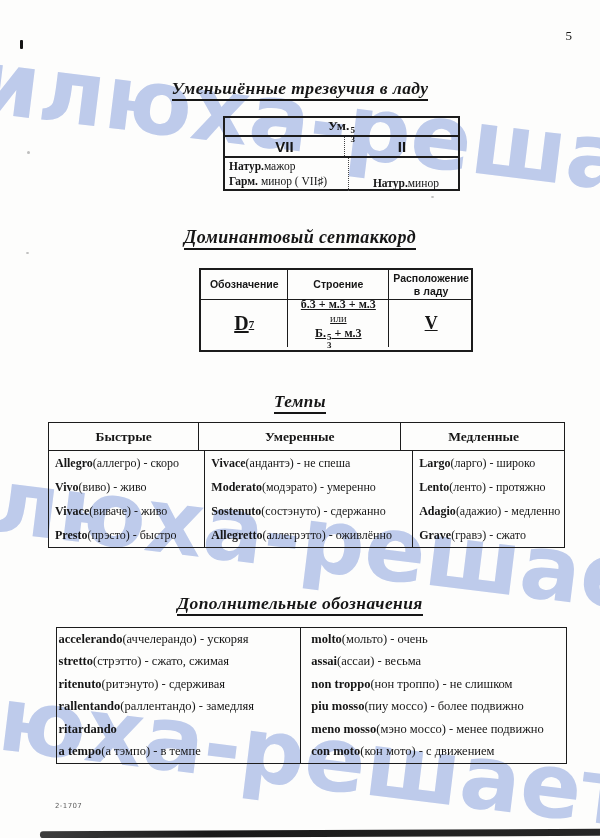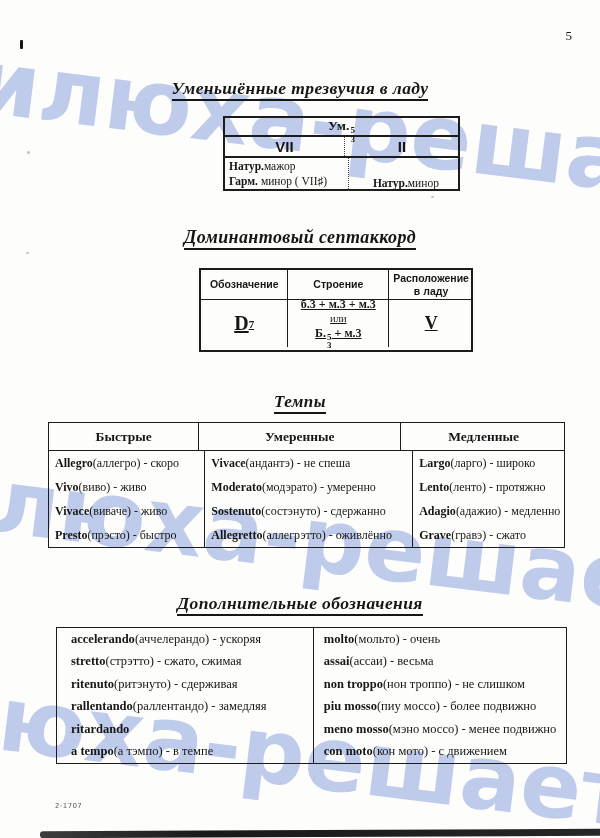--- a/index.html
+++ b/index.html
@@ -89,21 +89,21 @@
   .t3-head{display:flex;height:27px;border-bottom:1.2px solid #1c1c1c;font-weight:bold;font-size:13.5px;}
   .t3-head>div{display:flex;align-items:center;justify-content:center;}
   .t3 .c1{flex:0 0 29%;}
   .t3 .c2{flex:0 0 39%;border-left:1.2px solid #1c1c1c;}
   .t3 .c3{flex:0 0 32%;border-left:1.2px solid #1c1c1c;}
   .t3-row{display:flex;flex:1;}
   .t3-row>div{display:flex;align-items:center;padding-left:6px;font-size:12px;white-space:nowrap;}
 
   
   .t4{position:absolute;left:56px;top:627px;width:509px;height:135px;border:1.5px solid #1c1c1c;z-index:2;display:flex;flex-direction:column;}
-  .t4-row{display:flex;flex:1;}
+  .t4-row{display:flex;flex:1;justify-content:center;}
   .t4-row .l{flex:0 0 47.5%;display:flex;align-items:center;padding-left:14px;font-size:12.5px;white-space:nowrap;}
   .t4-row .r{flex:0 0 52.5%;border-left:1.2px solid #1c1c1c;display:flex;align-items:center;padding-left:10px;font-size:12.5px;white-space:nowrap;}
 </style>
 </head>
 <body>
 
 <div class="wm wm1">илюха-решает.рф</div>
 <div class="wm wm2">илюха-решает.рф</div>
 <div class="wm wm3">илюха-решает.рф</div>
 

